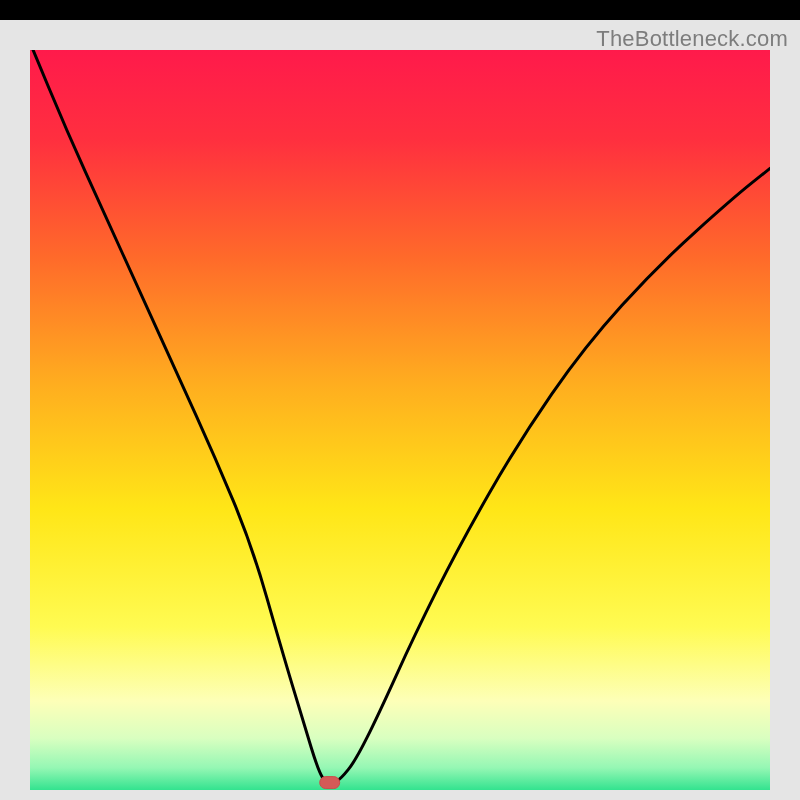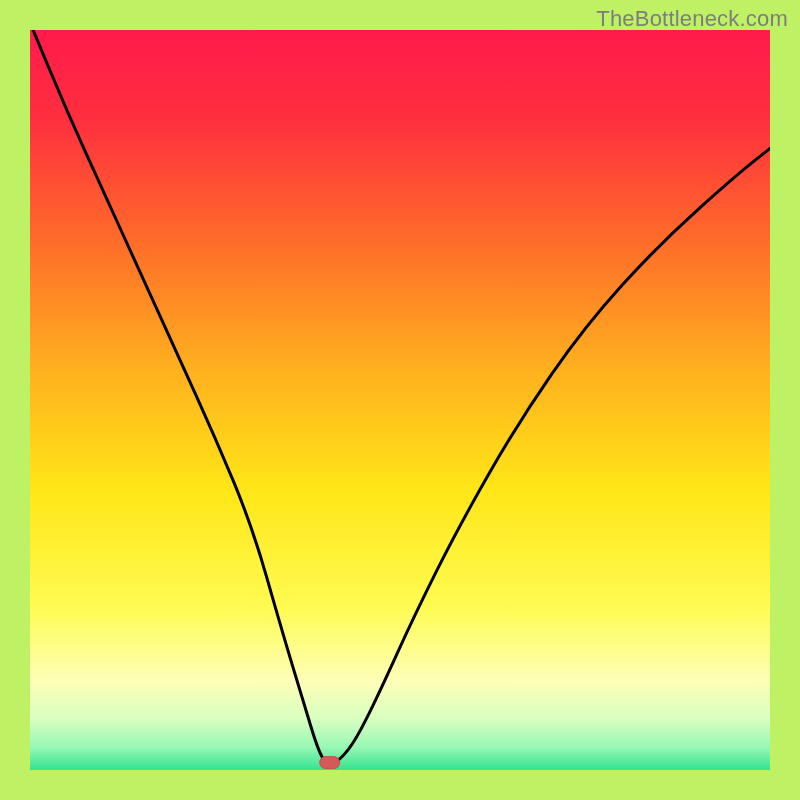--- a/index.html
+++ b/index.html
@@ -7,21 +7,22 @@
     padding: 0;
     width: 800px;
     height: 800px;
     background: #000;
     overflow: hidden;
     font-family: Arial, Helvetica, sans-serif;
   }
   .frame {
     position: absolute;
     inset: 0;
-    background: #bef264;
+    background: #e5e5e5;
+    margin-top: 20px;
   }
   .plot {
     position: absolute;
     left: 30px;
     top: 30px;
     width: 740px;
     height: 740px;
     overflow: hidden;
   }
   .attribution {

